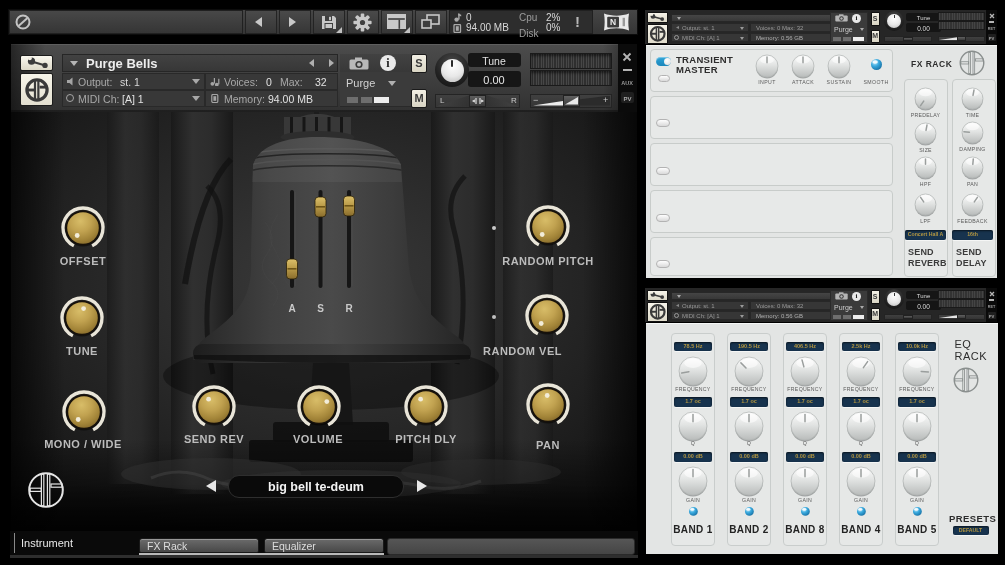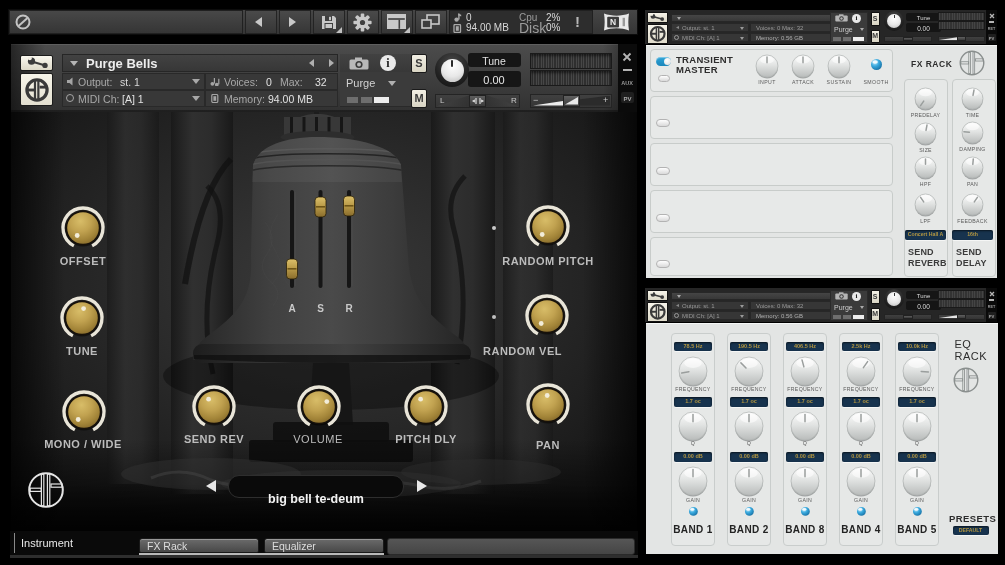--- a/index.html
+++ b/index.html
@@ -98,21 +98,21 @@
     <path d="M4.2 0.5 l3 1.2 v1.8 l-3 -1.2 z" fill="#a8a8a8"></path>
   </svg>
 <div class="abs" style="left:466px;top:12px;font-size:10px;color:#d8d8d8;font-weight:normal;letter-spacing:0px;line-height:12px;white-space:nowrap;">0</div>
 <svg class="abs" style="left:453px;top:24px" width="9" height="9">
     <rect x="1" y="0.5" width="6.5" height="8" rx="1" fill="none" stroke="#a8a8a8" stroke-width="1.3"></rect>
     <rect x="2.8" y="2.2" width="3" height="4.6" fill="#a8a8a8"></rect>
   </svg>
 <div class="abs" style="left:466px;top:22px;font-size:10px;color:#d8d8d8;font-weight:normal;letter-spacing:0px;line-height:12px;white-space:nowrap;">94.00 MB</div>
 <div class="abs" style="left:519px;top:12px;font-size:10px;color:#9c9c9c;font-weight:normal;letter-spacing:0px;line-height:12px;white-space:nowrap;">Cpu</div>
 <div class="abs" style="left:546px;top:12px;font-size:10px;color:#d8d8d8;font-weight:normal;letter-spacing:0px;line-height:12px;white-space:nowrap;">2%</div>
-<div class="abs" style="left:519px;top:22px;font-size:14px;color:#9c9c9c;font-weight:normal;letter-spacing:0px;line-height:12px;white-space:nowrap;">Disk</div>
+<div class="abs" style="left:519px;top:28px;font-size:10px;color:#9c9c9c;font-weight:normal;letter-spacing:0px;line-height:12px;white-space:nowrap;">Disk</div>
 <div class="abs" style="left:546px;top:22px;font-size:10px;color:#d8d8d8;font-weight:normal;letter-spacing:0px;line-height:12px;white-space:nowrap;">0%</div>
 <div class="abs" style="left:575px;top:13px;font-size:15px;color:#b8b8b8;font-weight:bold;letter-spacing:0px;line-height:17px;white-space:nowrap;">!</div>
 <svg class="abs" style="left:602px;top:11px" width="29" height="22">
     <path d="M2 2.6 C9.5 5.4 19.5 5.4 27 2.6 C26.1 8.6 26.1 13.4 27 19.4 C19.5 16.6 9.5 16.6 2 19.4 C2.9 13.4 2.9 8.6 2 2.6 Z" fill="#e9e9e9"></path>
     <rect x="5.2" y="5.8" width="11.8" height="10.6" rx="1" fill="#3c3c3c"></rect>
     <text x="11.1" y="14.2" font-size="8.5" font-weight="bold" fill="#ececec" text-anchor="middle" font-family="Liberation Sans">N</text>
     <rect x="20.6" y="6.8" width="2.4" height="8.4" fill="#9a9a9a"></rect>
   </svg>
 <div class="abs" style="left:10px;top:41px;width:628px;height:517px;background:#000;"></div>
 <svg class="abs" style="left:11px;top:44px" width="626" height="487" viewBox="0 0 626 487">
@@ -365,21 +365,21 @@
     <circle cx="18.6" cy="16.2" r="2.4" fill="#f2ecd9"></circle>
   </svg>
 <div class="abs" style="left:149.0px;top:433px;width:130px;text-align:center;font-size:11px;color:#bcbcbc;font-weight:bold;letter-spacing:0.5px;line-height:13px;">SEND REV</div>
 <svg class="abs" style="left:294.5px;top:383px" width="48" height="48">
     <path d="M14.9 41.8 A20 20 0 1 1 33.1 41.8" fill="none" stroke="#e9e5d8" stroke-width="3.4"></path>
     <circle cx="24" cy="25" r="17.6" fill="rgba(0,0,0,.45)"></circle>
     <circle cx="24" cy="24" r="17.4" fill="#17110a"></circle>
     <circle cx="24" cy="24" r="15.8" fill="url(#goldG)"></circle>
     <circle cx="31.8" cy="18.6" r="2.4" fill="#f2ecd9"></circle>
   </svg>
-<div class="abs" style="left:253.0px;top:433px;width:130px;text-align:center;font-size:11px;color:#bcbcbc;font-weight:normal;letter-spacing:0.5px;line-height:13px;">VOLUME</div>
+<div class="abs" style="left:253.0px;top:433px;width:130px;text-align:center;font-size:11px;color:#bcbcbc;font-weight:bold;letter-spacing:0.5px;line-height:13px;">VOLUME</div>
 <svg class="abs" style="left:401.5px;top:383px" width="48" height="48">
     <path d="M14.9 41.8 A20 20 0 1 1 33.1 41.8" fill="none" stroke="#e9e5d8" stroke-width="3.4"></path>
     <circle cx="24" cy="25" r="17.6" fill="rgba(0,0,0,.45)"></circle>
     <circle cx="24" cy="24" r="17.4" fill="#17110a"></circle>
     <circle cx="24" cy="24" r="15.8" fill="url(#goldG)"></circle>
     <circle cx="18.6" cy="16.2" r="2.4" fill="#f2ecd9"></circle>
   </svg>
 <div class="abs" style="left:361.0px;top:433px;width:130px;text-align:center;font-size:11px;color:#bcbcbc;font-weight:bold;letter-spacing:0.5px;line-height:13px;">PITCH DLY</div>
 <svg class="abs" style="left:524px;top:202.5px" width="48" height="48">
     <path d="M14.9 41.8 A20 20 0 1 1 33.1 41.8" fill="none" stroke="#e9e5d8" stroke-width="3.4"></path>
@@ -403,21 +403,21 @@
     <circle cx="24" cy="24" r="17.4" fill="#17110a"></circle>
     <circle cx="24" cy="24" r="15.8" fill="url(#goldG)"></circle>
     <circle cx="23.2" cy="14.5" r="2.4" fill="#f2ecd9"></circle>
   </svg>
 <div class="abs" style="left:483.0px;top:439px;width:130px;text-align:center;font-size:11px;color:#bcbcbc;font-weight:bold;letter-spacing:0.5px;line-height:13px;">PAN</div>
 <svg class="abs" style="left:26px;top:470px;color:#e4e4e4" width="40" height="40" viewBox="0 0 40 40">
     <use href="#halogoO"></use>
   </svg>
 <div class="abs" style="left:206px;top:480px;width:0;height:0;border-top:6.0px solid transparent;border-bottom:6.0px solid transparent;border-right:10px solid #e8e8e8;"></div>
 <div class="abs" style="left:228px;top:475px;width:176px;height:23px;background:#0a0a0a;border:1px solid #2e2e2e;border-radius:11px;"></div>
-<div class="abs" style="left:231.0px;top:480px;width:170px;text-align:center;font-size:12.5px;color:#f2f2f2;font-weight:bold;letter-spacing:0px;line-height:14.5px;margin-top:12px;">big bell te-deum</div>
+<div class="abs" style="left:231.0px;top:480px;width:170px;text-align:center;font-size:12.5px;color:#f2f2f2;font-weight:bold;letter-spacing:0px;line-height:14.5px;">big bell te-deum</div>
 <div class="abs" style="left:417px;top:480px;width:0;height:0;border-top:6.0px solid transparent;border-bottom:6.0px solid transparent;border-left:10px solid #e8e8e8;"></div>
 <div class="abs" style="left:10px;top:531px;width:628px;height:25px;background:#0a0a0a;"></div>
 <div class="abs" style="left:13.5px;top:533px;width:1.5px;height:20px;background:#8a8a8a;"></div>
 <div class="abs" style="left:21px;top:537px;font-size:11px;color:#e8e8e8;font-weight:normal;letter-spacing:0px;line-height:13px;white-space:nowrap;">Instrument</div>
 <div class="abs" style="left:138.5px;top:537.5px;width:120.5px;height:15px;background:linear-gradient(#6b6b6b,#484848);border:1px solid #191919;border-radius:3px 3px 2px 2px;box-shadow:inset 0 1px 0 rgba(255,255,255,.3);"></div>
 <div class="abs" style="left:147px;top:539.5px;font-size:10.5px;color:#dcdcdc;font-weight:normal;letter-spacing:0px;line-height:12.5px;white-space:nowrap;">FX Rack</div>
 <div class="abs" style="left:263.5px;top:537.5px;width:120px;height:15px;background:linear-gradient(#6b6b6b,#484848);border:1px solid #191919;border-radius:3px 3px 2px 2px;box-shadow:inset 0 1px 0 rgba(255,255,255,.3);"></div>
 <div class="abs" style="left:272px;top:539.5px;font-size:10.5px;color:#dcdcdc;font-weight:normal;letter-spacing:0px;line-height:12.5px;white-space:nowrap;">Equalizer</div>
 <div class="abs" style="left:138.5px;top:552.5px;width:245px;height:2px;background:#b9b9b9;"></div>
 <div class="abs" style="left:387px;top:537.5px;width:248px;height:17px;background:linear-gradient(#565656,#454545);border:1px solid #2a2a2a;border-radius:3px;"></div>

